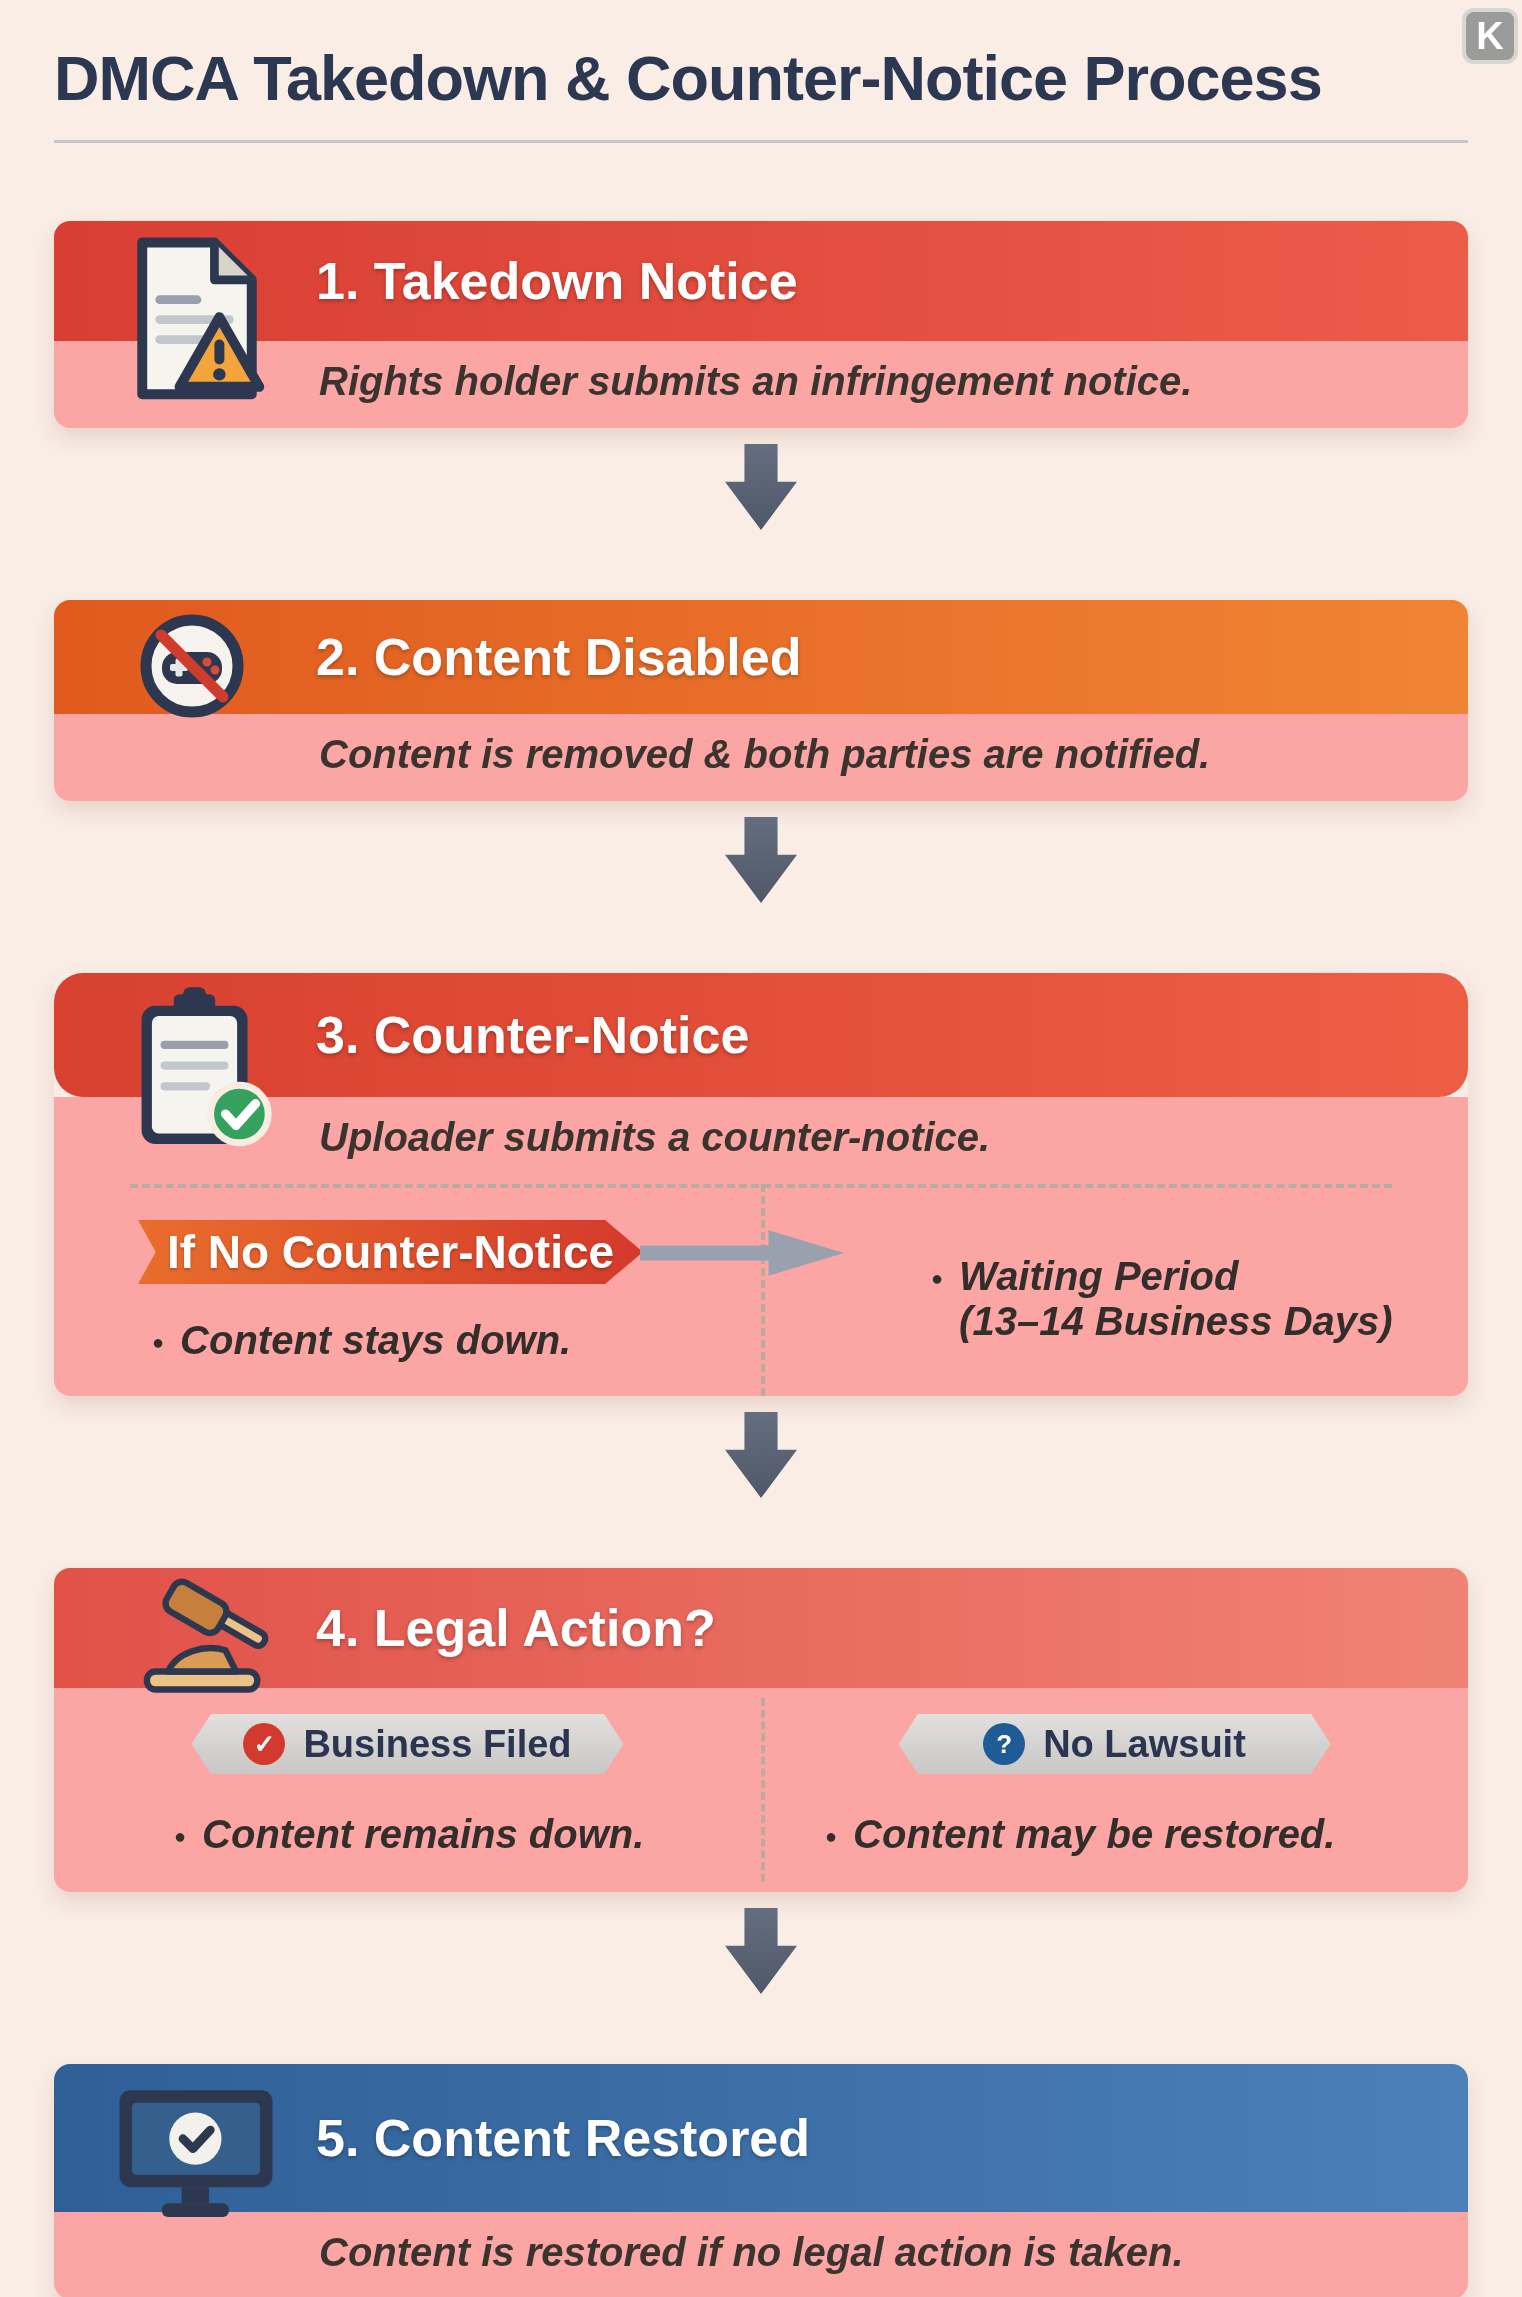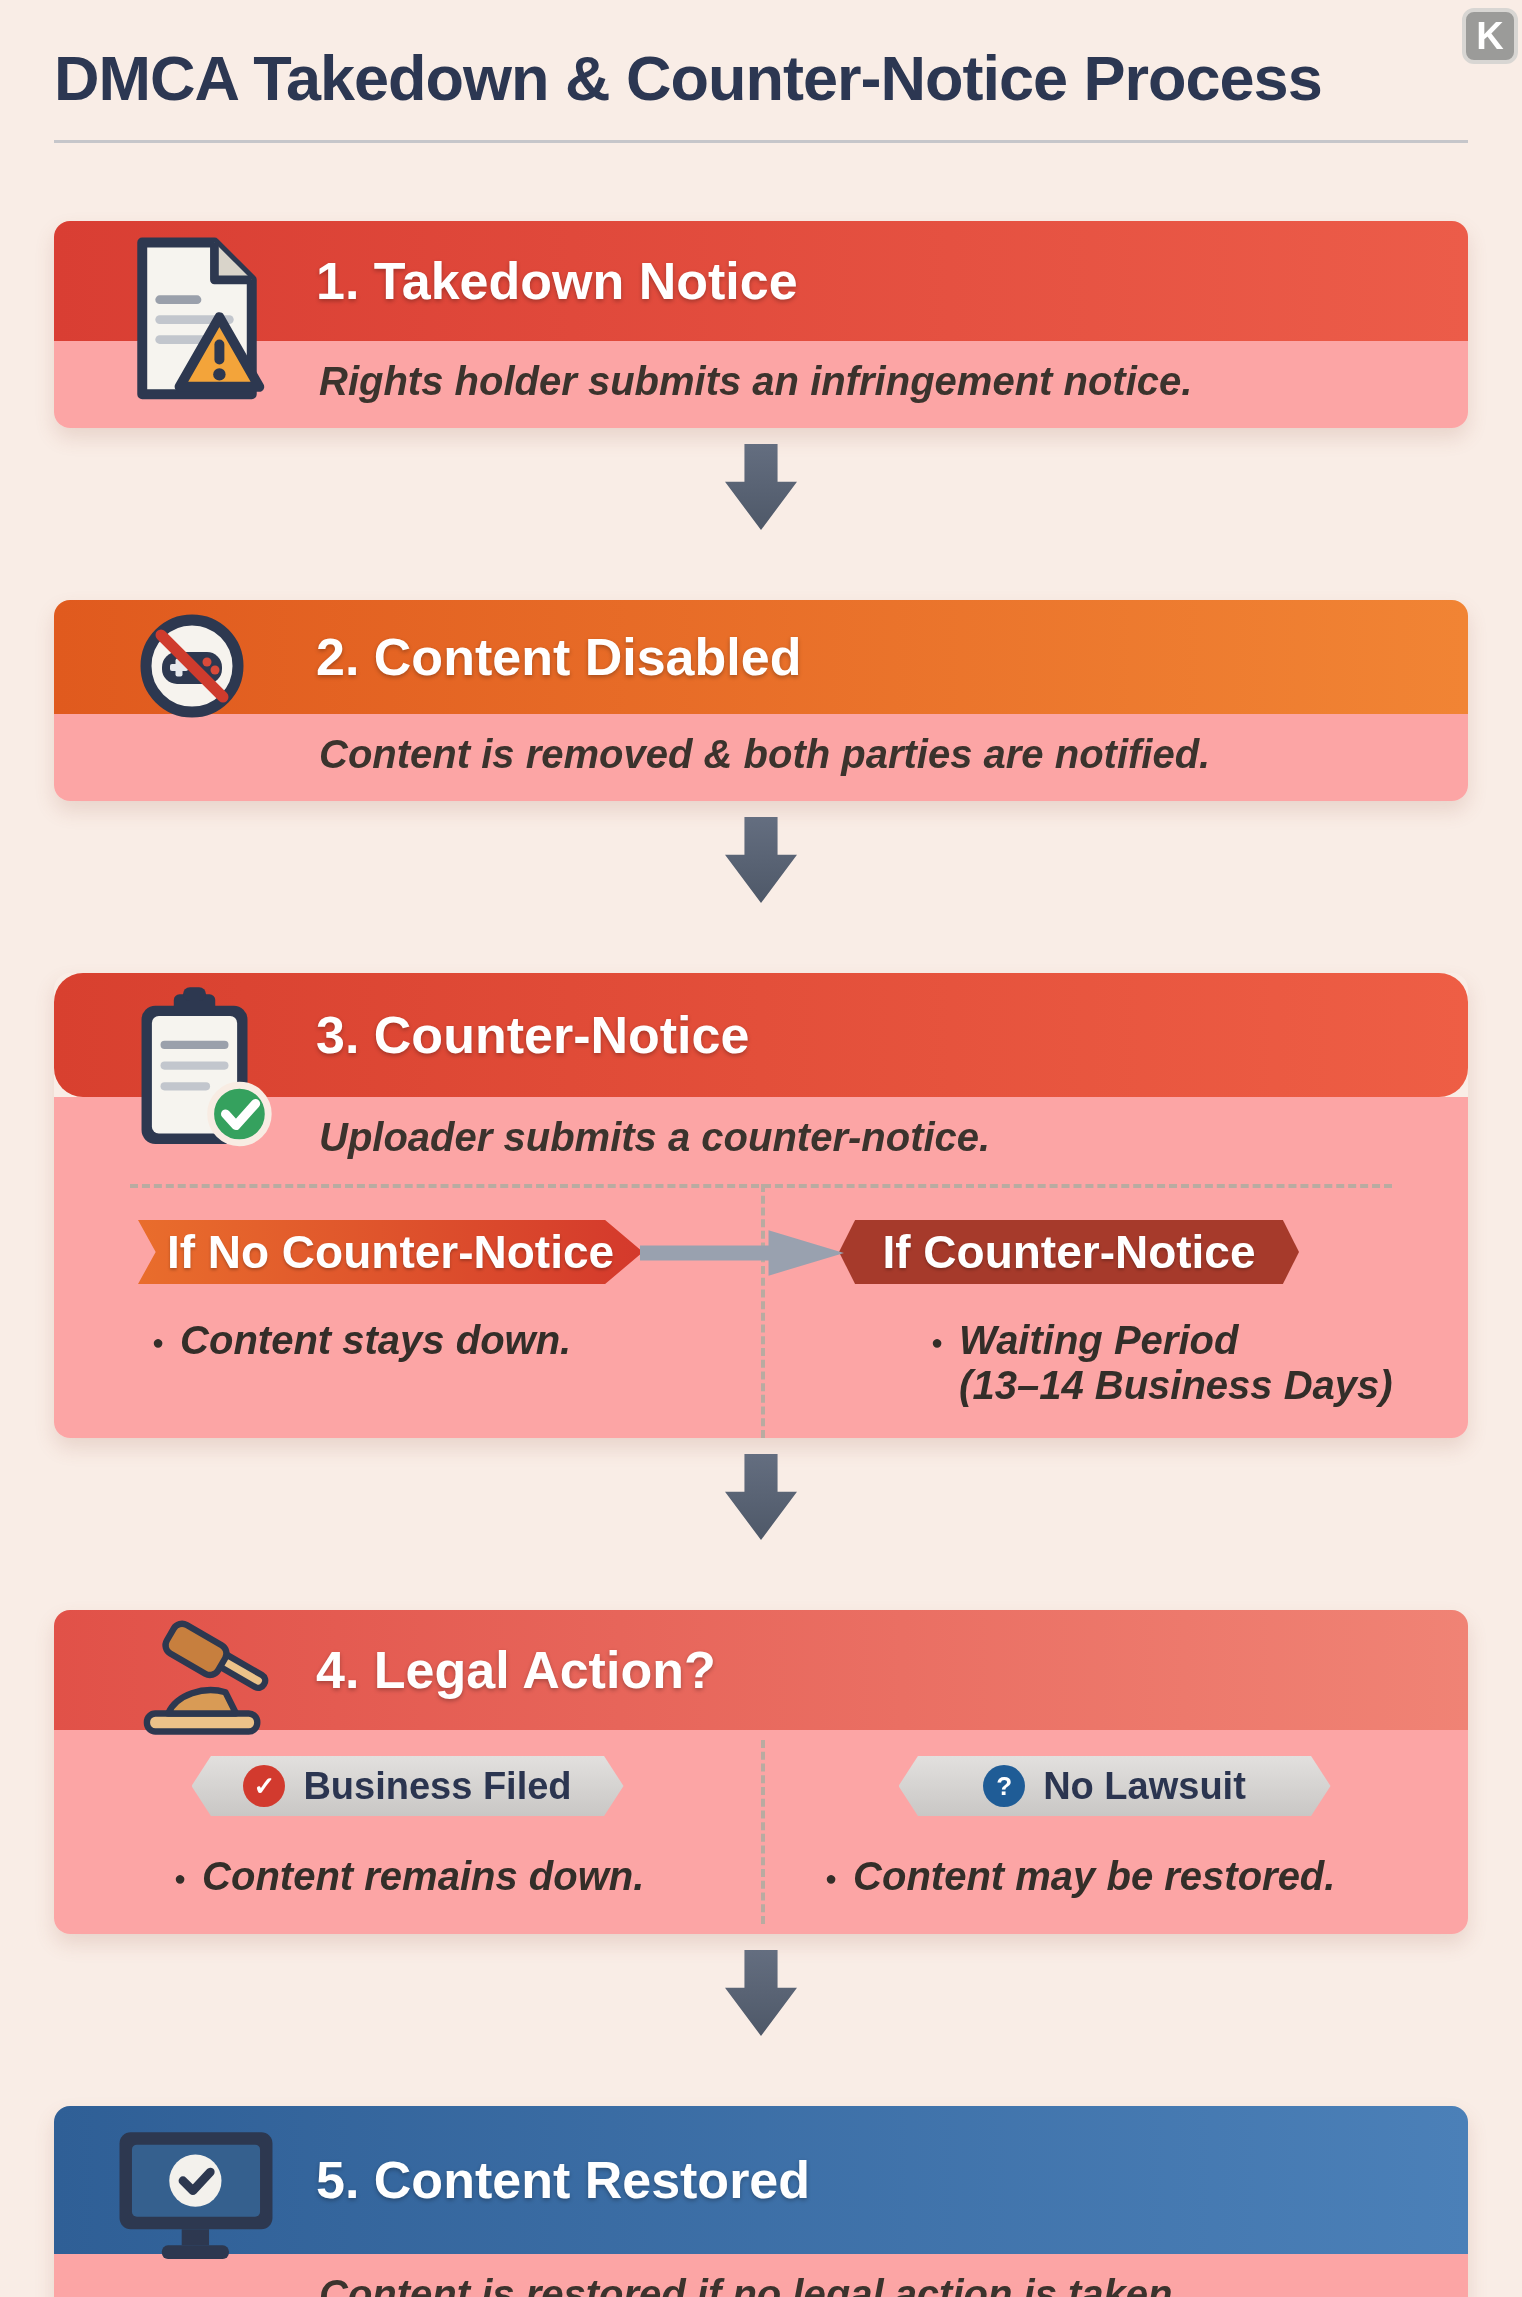--- a/index.html
+++ b/index.html
@@ -186,23 +186,20 @@
           <div class="ribbon ribbon-left">
             <span>If No Counter-Notice</span>
           </div>
           <p class="bullet bullet-l">
             <span class="bullet-dot">●</span>
             <span>Content stays down.</span>
           </p>
         </div>
         <div class="flow-right-arrow"></div>
         <div class="branch branch-r">
-          <div class="ribbon ribbon-right">
-            <span>If Counter-Notice</span>
-          </div>
           <p class="bullet bullet-r">
             <span class="bullet-dot">●</span>
             <span><span>Waiting Period</span><br><span class="wp-detail">(13–14 Business Days)</span></span>
           </p>
         </div>
       </div>
     </div>
     <div class="card-icon icon-clip">
       <svg width="144" height="167" viewBox="0 0 125 145">
         <rect x="10" y="18" width="92" height="120" rx="12" fill="#2d3850"></rect>

